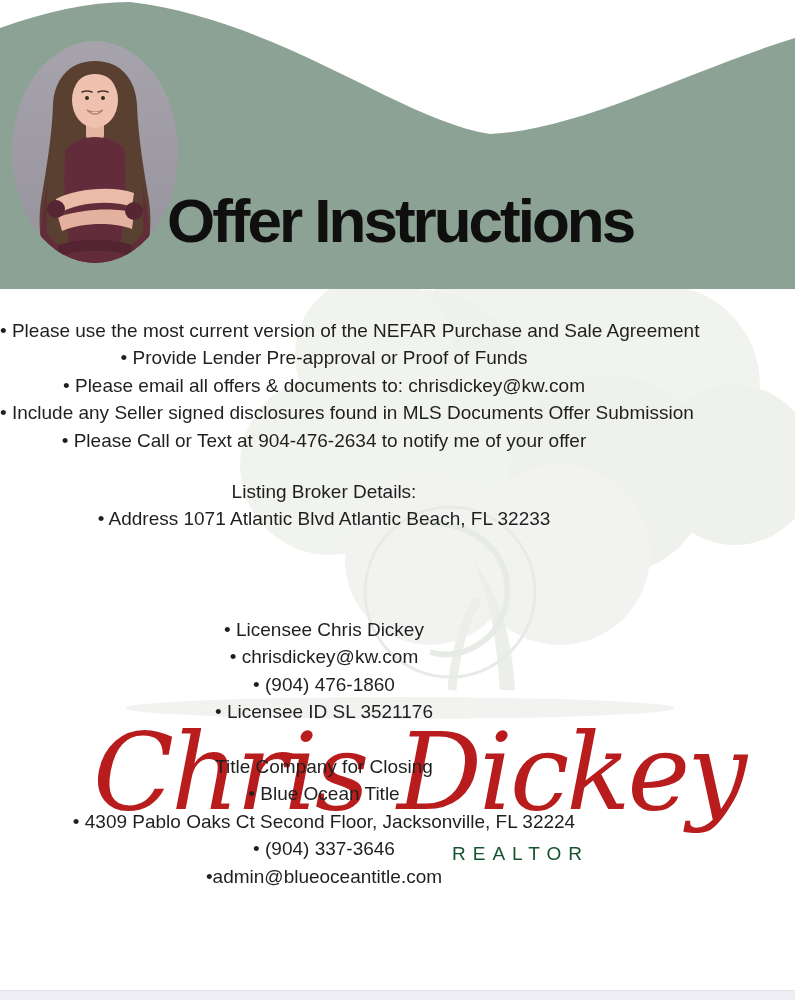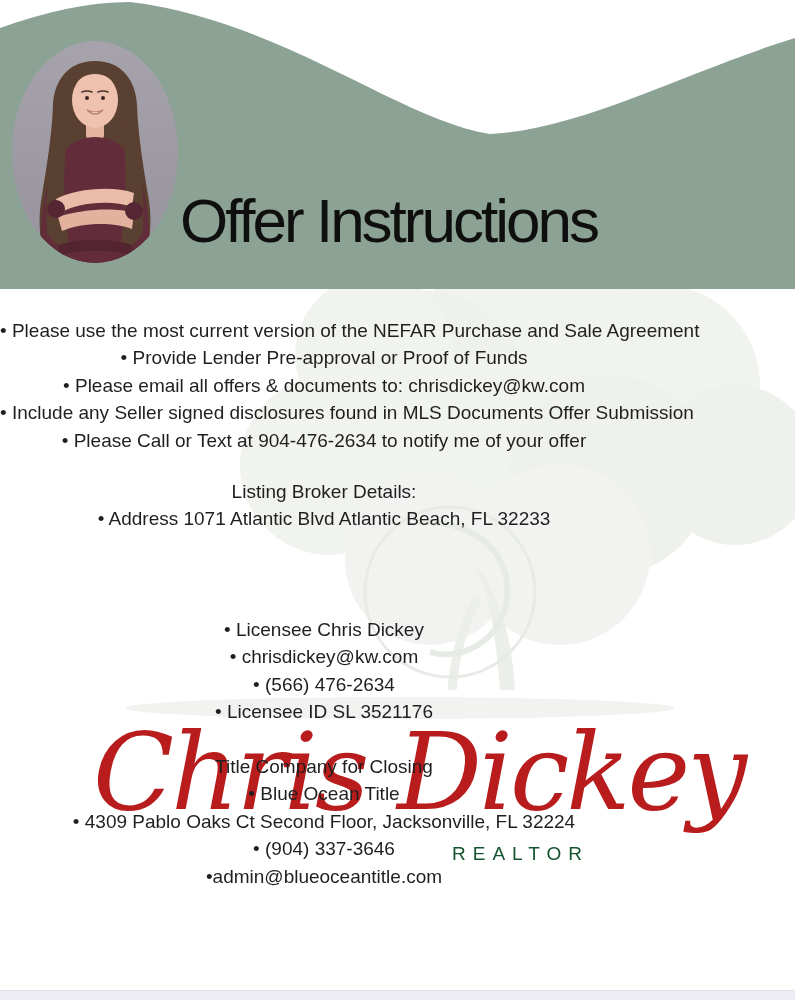--- a/index.html
+++ b/index.html
@@ -21,22 +21,22 @@
     color:#b91c1c;letter-spacing:-3px;white-space:nowrap;
   }
   .realtor-watermark{
     position:absolute;left:452px;top:843px;z-index:1;
     font-size:19px;letter-spacing:7px;color:#14532d;font-weight:400;
   }
   
   .header-wave{position:absolute;left:0;top:0;width:795px;height:289px;z-index:2;}
   .agent-photo{position:absolute;left:12px;top:41px;width:166px;height:222px;z-index:3;}
   .page-title{
-    position:absolute;left:180px;top:190px;z-index:3;
-    font-size:62px;line-height:62px;font-weight:400;letter-spacing:-3px;
+    position:absolute;left:167px;top:190px;z-index:3;
+    font-size:62px;line-height:62px;font-weight:700;letter-spacing:-3px;
     color:#0f0f0f;white-space:nowrap;
   }
   
   .text-block{
     position:absolute;left:0;width:648px;z-index:2;
     text-align:center;font-size:19px;line-height:27.4px;color:#1f1f1f;
   }
   .block-instructions{top:317px;}
   .block-broker{top:478px;}
   .block-licensee{top:616px;}
@@ -135,21 +135,21 @@
   </div>
 
   <div class="text-block block-broker">
     <div class="text-line">Listing Broker Details:</div>
     <div class="text-line">• Address 1071 Atlantic Blvd Atlantic Beach, FL 32233</div>
   </div>
 
   <div class="text-block block-licensee">
     <div class="text-line">• Licensee Chris Dickey</div>
     <div class="text-line">• chrisdickey@kw.com</div>
-    <div class="text-line">• (566) 476-2634</div>
+    <div class="text-line">• (904) 476-1860</div>
     <div class="text-line">• Licensee ID SL 3521176</div>
   </div>
 
   <div class="text-block block-titleco">
     <div class="text-line">Title Company for Closing</div>
     <div class="text-line">• Blue Ocean Title</div>
     <div class="text-line">• 4309 Pablo Oaks Ct Second Floor, Jacksonville, FL 32224</div>
     <div class="text-line">• (904) 337-3646</div>
     <div class="text-line">•admin@blueoceantitle.com</div>
   </div>

